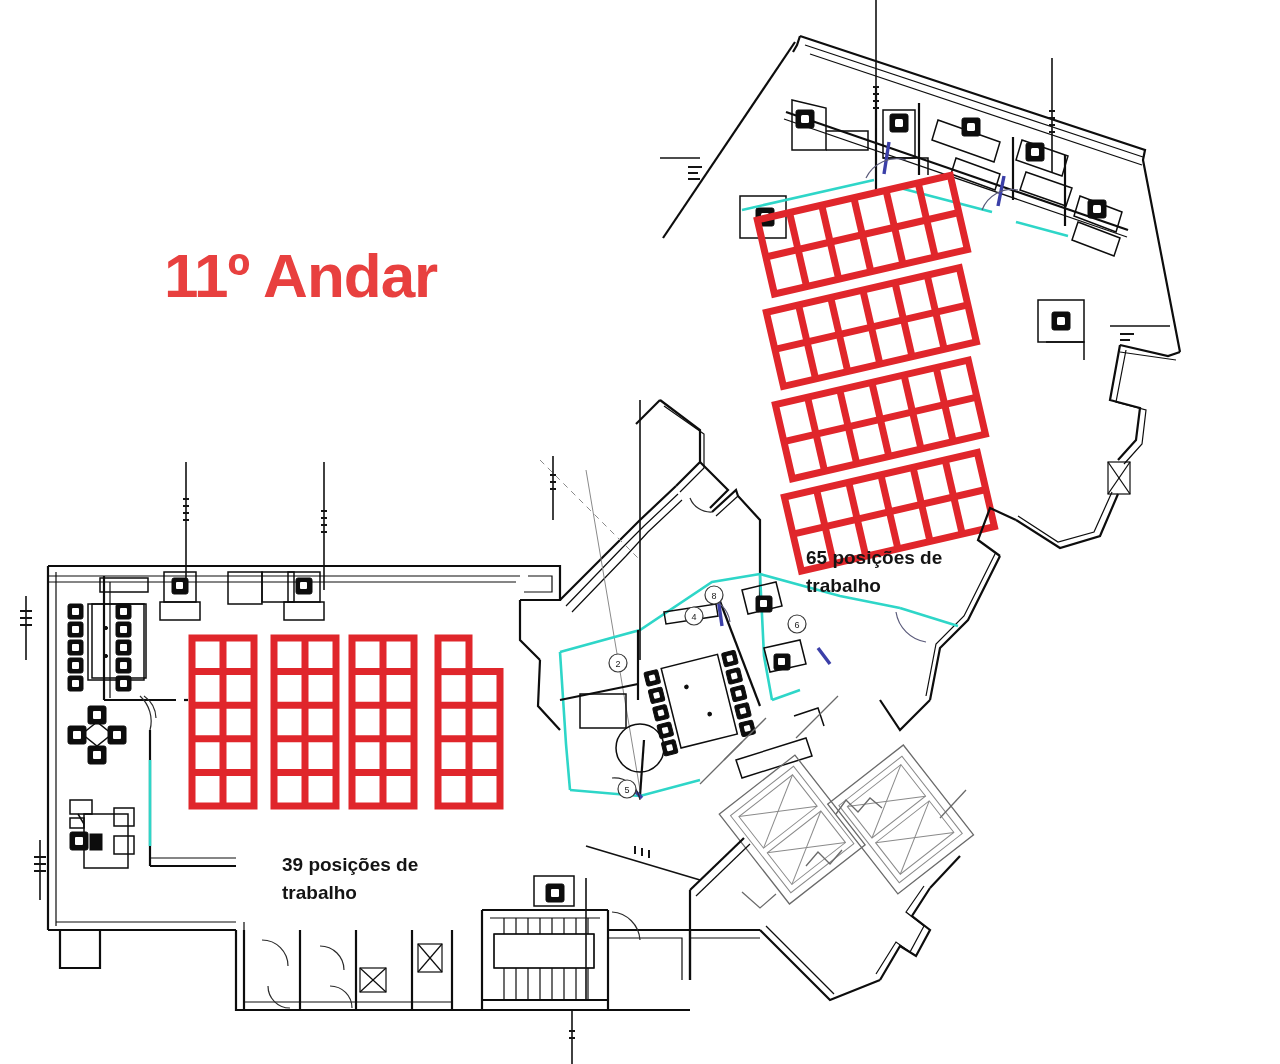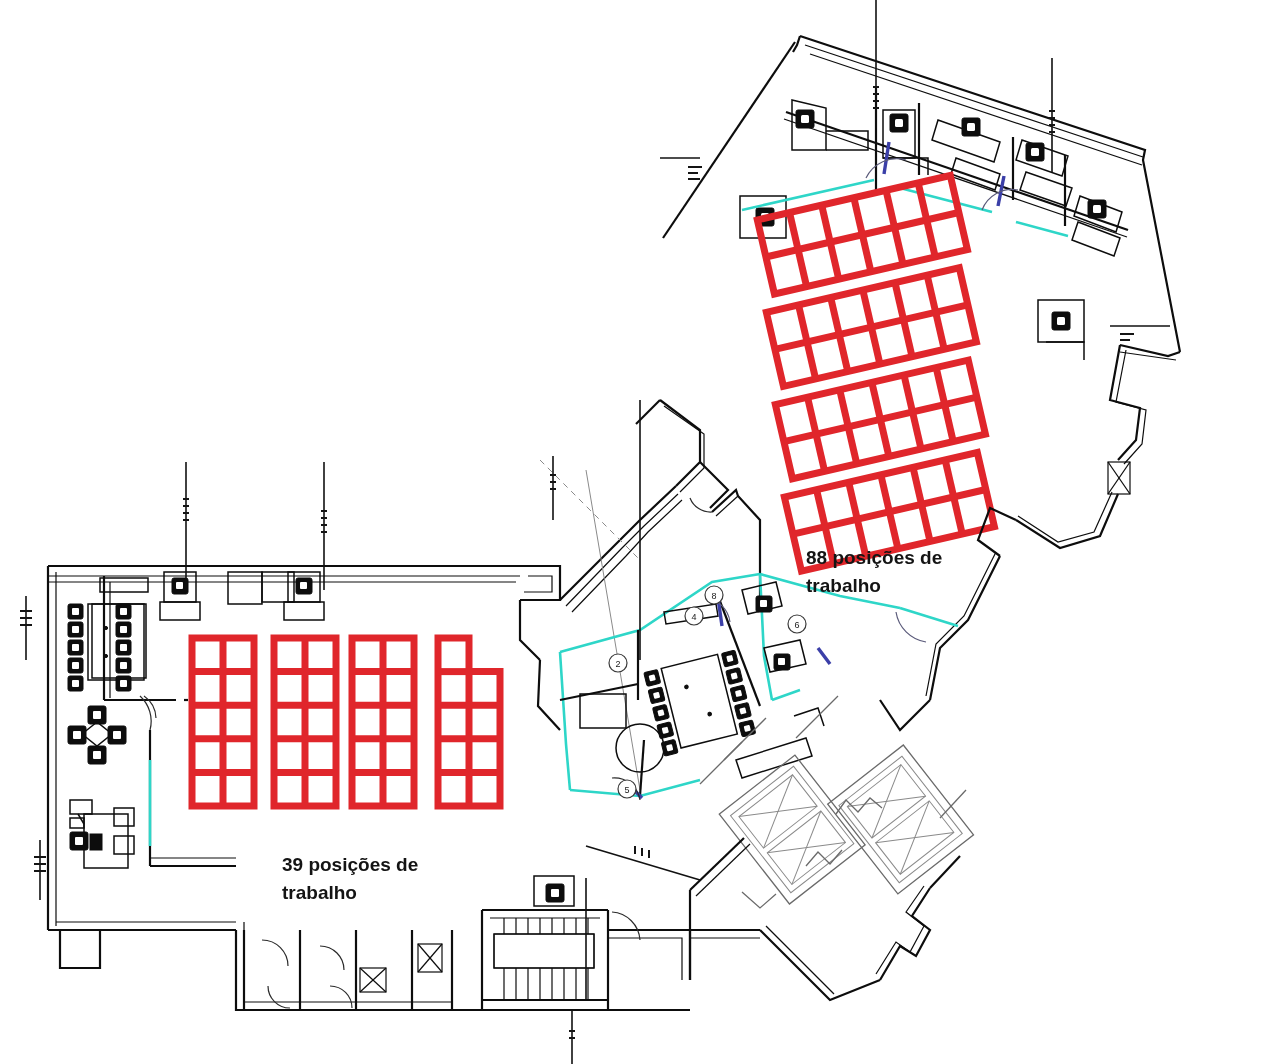--- a/index.html
+++ b/index.html
@@ -673,23 +673,24 @@
       <line class="lead" x1="40" y1="840" x2="40" y2="900"></line>
       <rect class="tick" x="34" y="856" width="12" height="2"></rect>
       <rect class="tick" x="34" y="863" width="12" height="2"></rect>
       <rect class="tick" x="34" y="870" width="12" height="2"></rect>
 
       <line class="lead" x1="640" y1="400" x2="640" y2="660"></line>
     </g>
 
   </svg>
 
+  <div id="title-main" class="floor-title">11º Andar</div>
 
   <div id="label-48" class="zone-label">
-    <div>88 posições de</div>
+    <div>65 posições de</div>
     <div>trabalho</div>
   </div>
 
   <div id="label-39" class="zone-label">
     <div>39 posições de</div>
     <div>trabalho</div>
   </div>
 
 </div>
 

